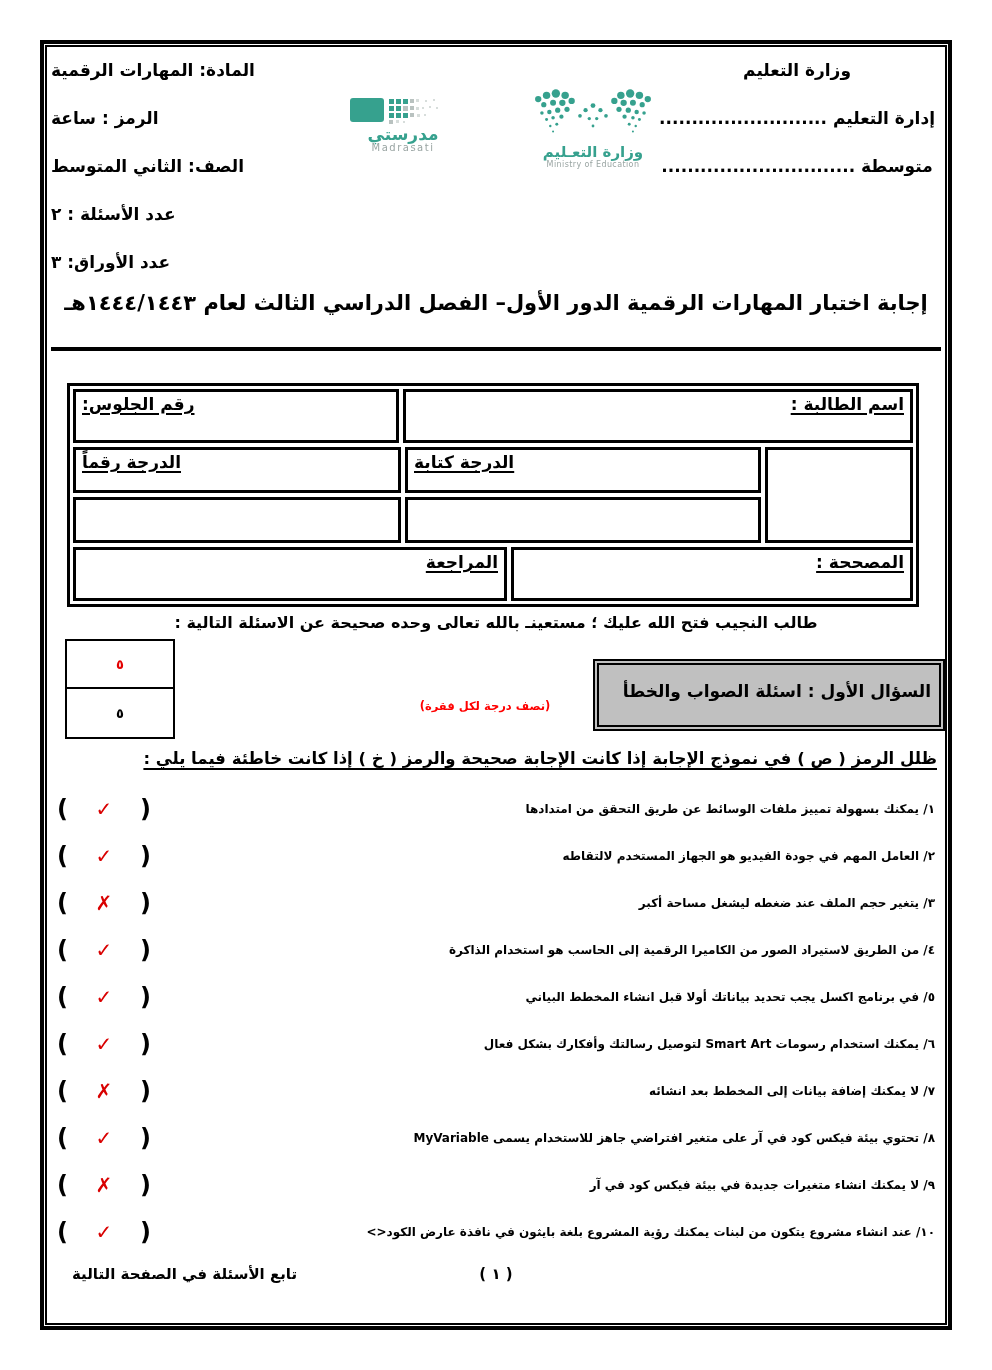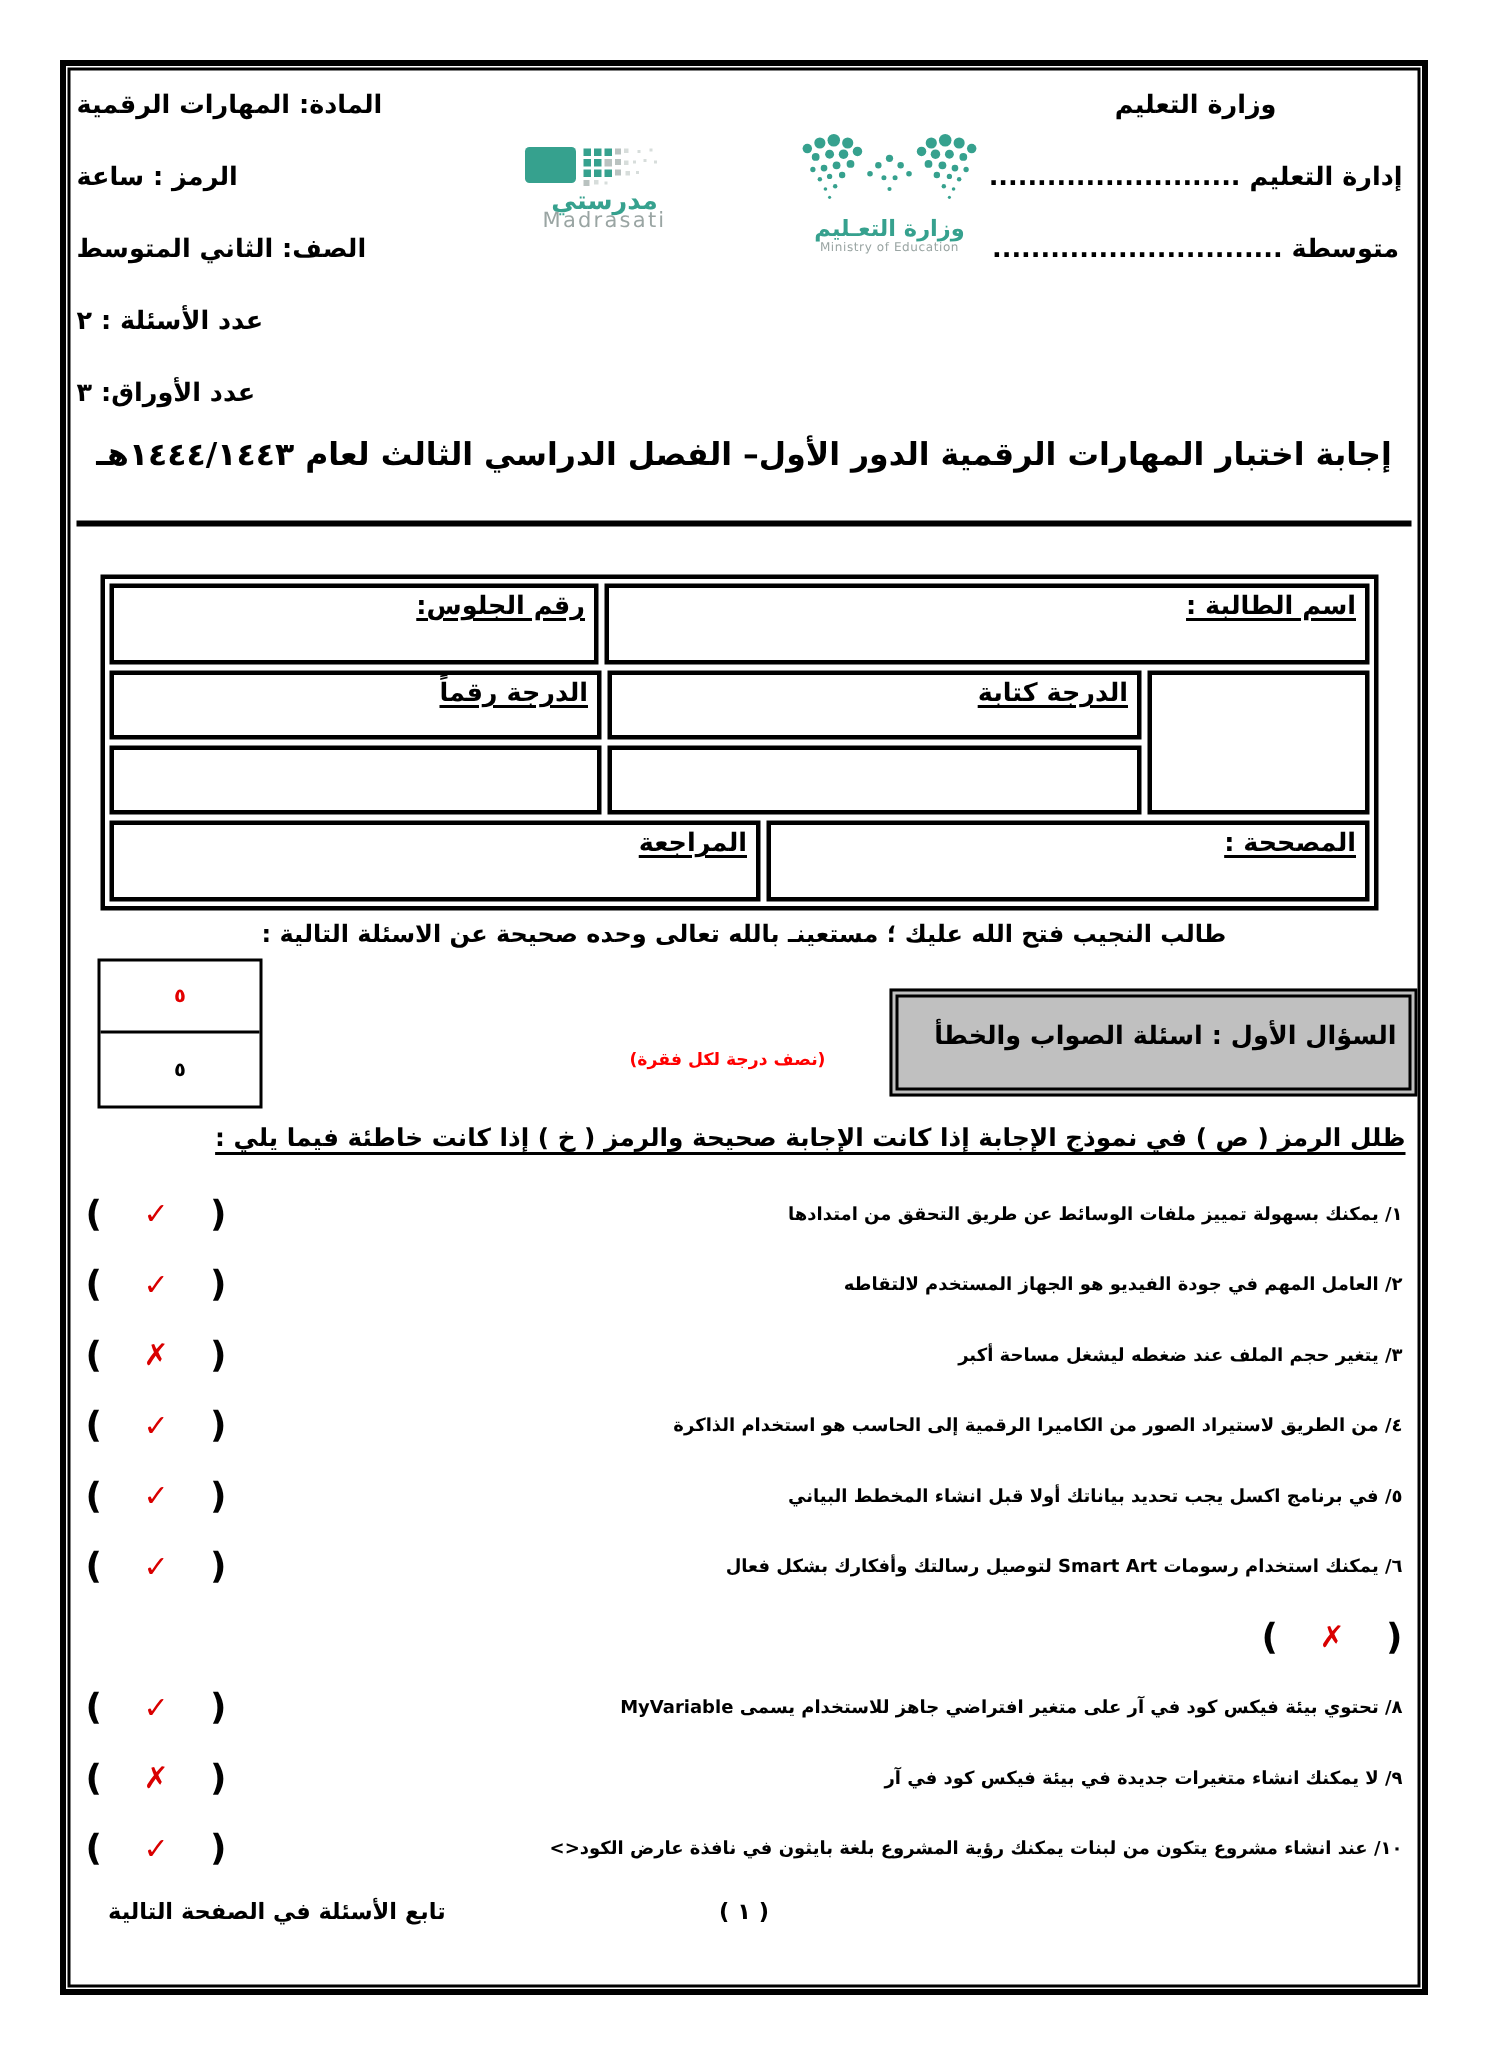--- a/index.html
+++ b/index.html
@@ -14,38 +14,38 @@
   .hdr-right{top:12px;right:10px;text-align:center;}
   .hdr-right div{margin-bottom:26px;line-height:22px;}
   .hdr-left{top:12px;left:4px;width:206px;text-align:left;}
   .hdr-left div{margin-bottom:25px;line-height:23px;}
 
   .logo{position:absolute;text-align:center;}
   .logo-madrasati{left:300px;top:48px;width:112px;}
   .logo-moe{left:478px;top:40px;width:136px;}
   .logo .ar{color:#36a18e;font-weight:bold;font-size:17px;line-height:15px;margin-top:-4px;}
   .logo-moe .ar{font-size:15px;margin-top:2px;line-height:14px;}
-  .logo .en{color:#9aa5a3;font-size:14px;letter-spacing:1.5px;direction:ltr;line-height:11px;}
+  .logo .en{color:#9aa5a3;font-size:10px;letter-spacing:1.5px;direction:ltr;line-height:11px;}
   .logo-moe .en{font-size:8px;letter-spacing:0.4px;}
 
   
   .main-title{position:absolute;top:244px;left:0;right:0;text-align:center;font-weight:bold;font-size:21px;}
   .title-rule{position:absolute;top:300px;left:4px;right:4px;height:4px;background:#000;}
 
   
   .info-table{position:absolute;top:336px;left:20px;width:852px;border:3px solid #000;padding:3px;background:#fff;}
   .cell{border:3px solid #000;background:#fff;font-weight:bold;font-size:17px;padding:2px 6px;}
   .cell u, .ulbl{text-decoration:underline;text-underline-offset:3px;text-decoration-thickness:2px;}
   .it-row1{display:grid;grid-template-columns:510px 1fr;grid-gap:4px;margin-bottom:4px;}
   .it-row1 .cell{height:54px;}
   .it-mid{display:grid;grid-template-columns:148px 356px 1fr;grid-template-rows:46px 46px;grid-gap:4px;margin-bottom:4px;}
   .cell-tall{grid-row:1/3;}
   .it-row4{display:grid;grid-template-columns:402px 1fr;grid-gap:4px;}
   .it-row4 .cell{height:54px;}
-  .t-center{text-align:right;}
+  .t-center{text-align:left;}
   .t-right{text-align:right;}
 
   
   .invocation{position:absolute;top:566px;left:0;right:0;text-align:center;font-weight:bold;font-size:16px;}
 
   
   .marks-box{position:absolute;left:18px;top:592px;width:110px;border:2px solid #000;background:#fff;}
   .marks-cell{height:48px;display:flex;align-items:center;justify-content:center;font-weight:bold;font-size:13px;}
   .marks-cell.top{border-bottom:2px solid #000;color:#e30000;}
   .q-box{position:absolute;right:0;top:612px;width:352px;height:72px;border:2px solid #000;padding:2px;background:#c0c0c0;}
@@ -257,20 +257,21 @@
       </div>
       <div class="tf-row">
         <span class="tf-text">٦/ يمكنك استخدام رسومات Smart Art لتوصيل رسالتك وأفكارك بشكل فعال</span>
         <span class="tf-markbox">
             <span class="paren">(</span>
             <span class="mark">✓</span>
             <span class="paren">)</span>
           </span>
       </div>
       <div class="tf-row">
+        <span class="tf-text">٧/ لا يمكنك إضافة بيانات إلى المخطط بعد انشائه</span>
         <span class="tf-markbox">
             <span class="paren">(</span>
             <span class="mark">✗</span>
             <span class="paren">)</span>
           </span>
       </div>
       <div class="tf-row">
         <span class="tf-text">٨/ تحتوي بيئة فيكس كود في آر على متغير افتراضي جاهز للاستخدام يسمى MyVariable</span>
         <span class="tf-markbox">
             <span class="paren">(</span>

